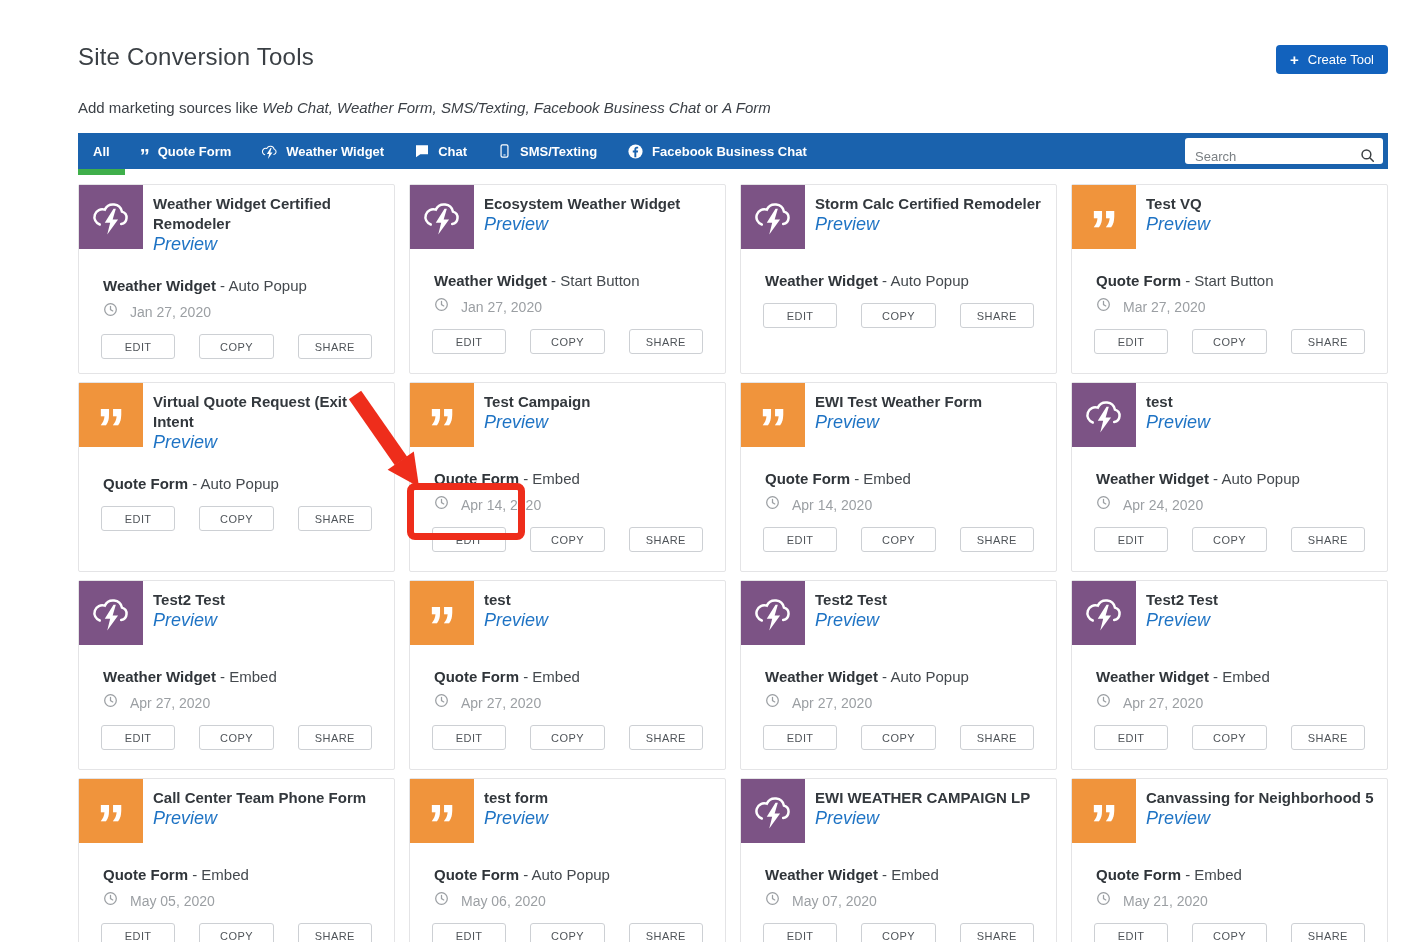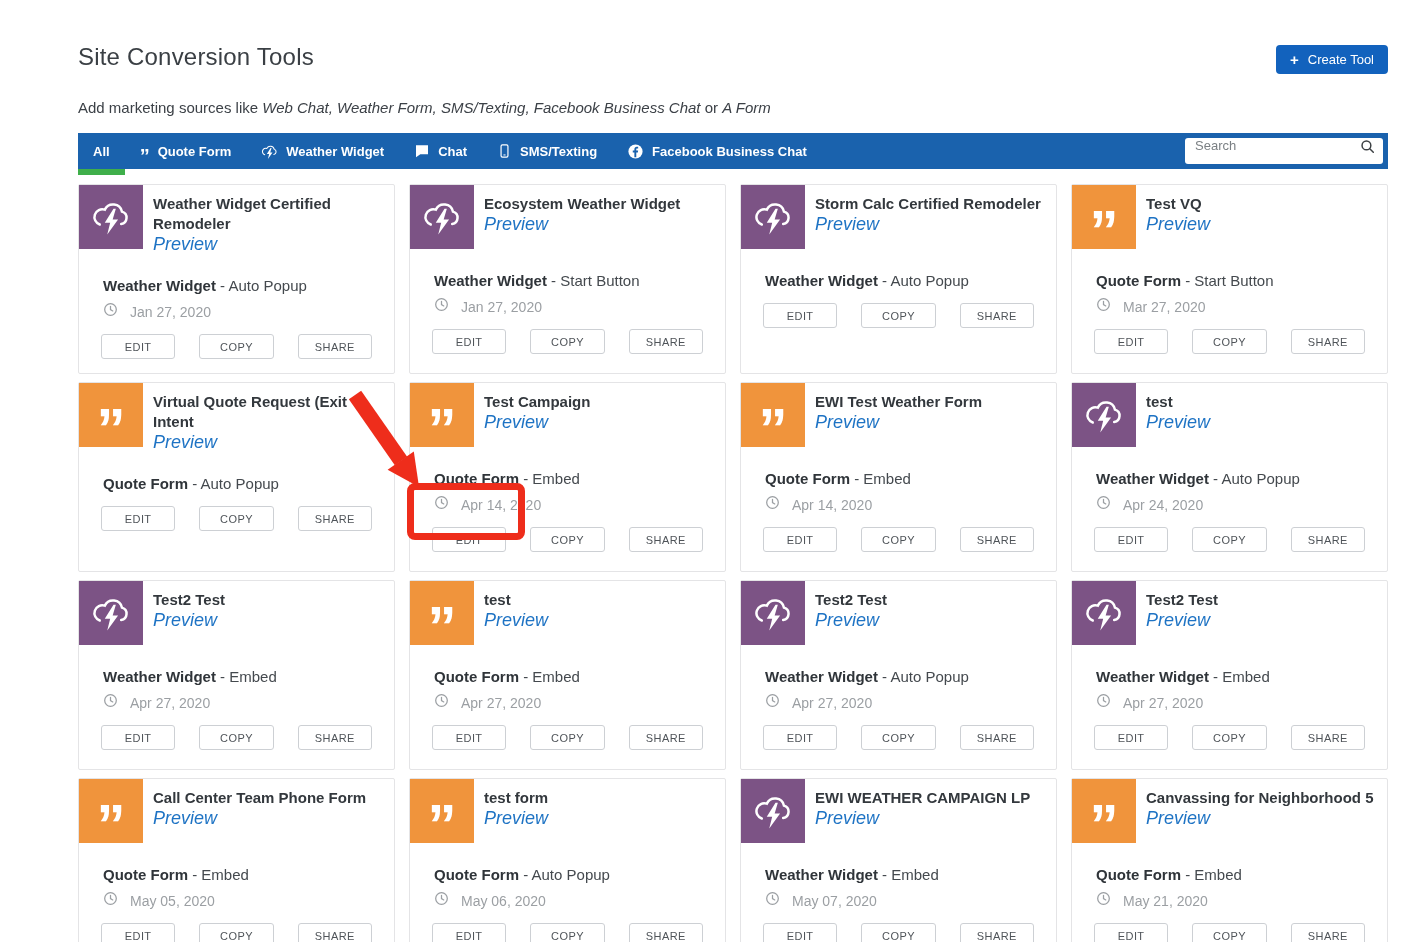--- a/index.html
+++ b/index.html
@@ -38,21 +38,21 @@
   }
   .tab.active::after {
     content:""; position:absolute; left:0; right:0; bottom:-6px; height:6px;
     background:var(--green,#3faf4a);
   }
   .tab-icon { display:inline-flex; align-items:center; line-height:0; }
   .tab-icon .qmark { font-size:20px; font-weight:700; line-height:0; position:relative; top:5px; }
 
   .search-box {
     margin-left:auto; margin-right:5px; background:#fff; border-radius:3px;
-    height:26px; width:198px; display:flex; align-items:flex-start; overflow:hidden;
+    height:26px; width:198px; display:flex; align-items:flex-end; overflow:hidden;
   }
   .search-box input {
     flex:1; border:none; outline:none; font-family:inherit; font-size:13px;
     padding:0 4px 0 10px; color:#333; min-width:0; background:transparent;
   }
   .search-box input::placeholder { color:#7b8084; }
   .search-btn { border:none; background:transparent; padding:0 7px 0 2px; cursor:pointer; line-height:0; }
 
   
   .grid { margin-top:15px; display:grid; grid-template-columns:repeat(4,1fr); gap:8px 14px; }

